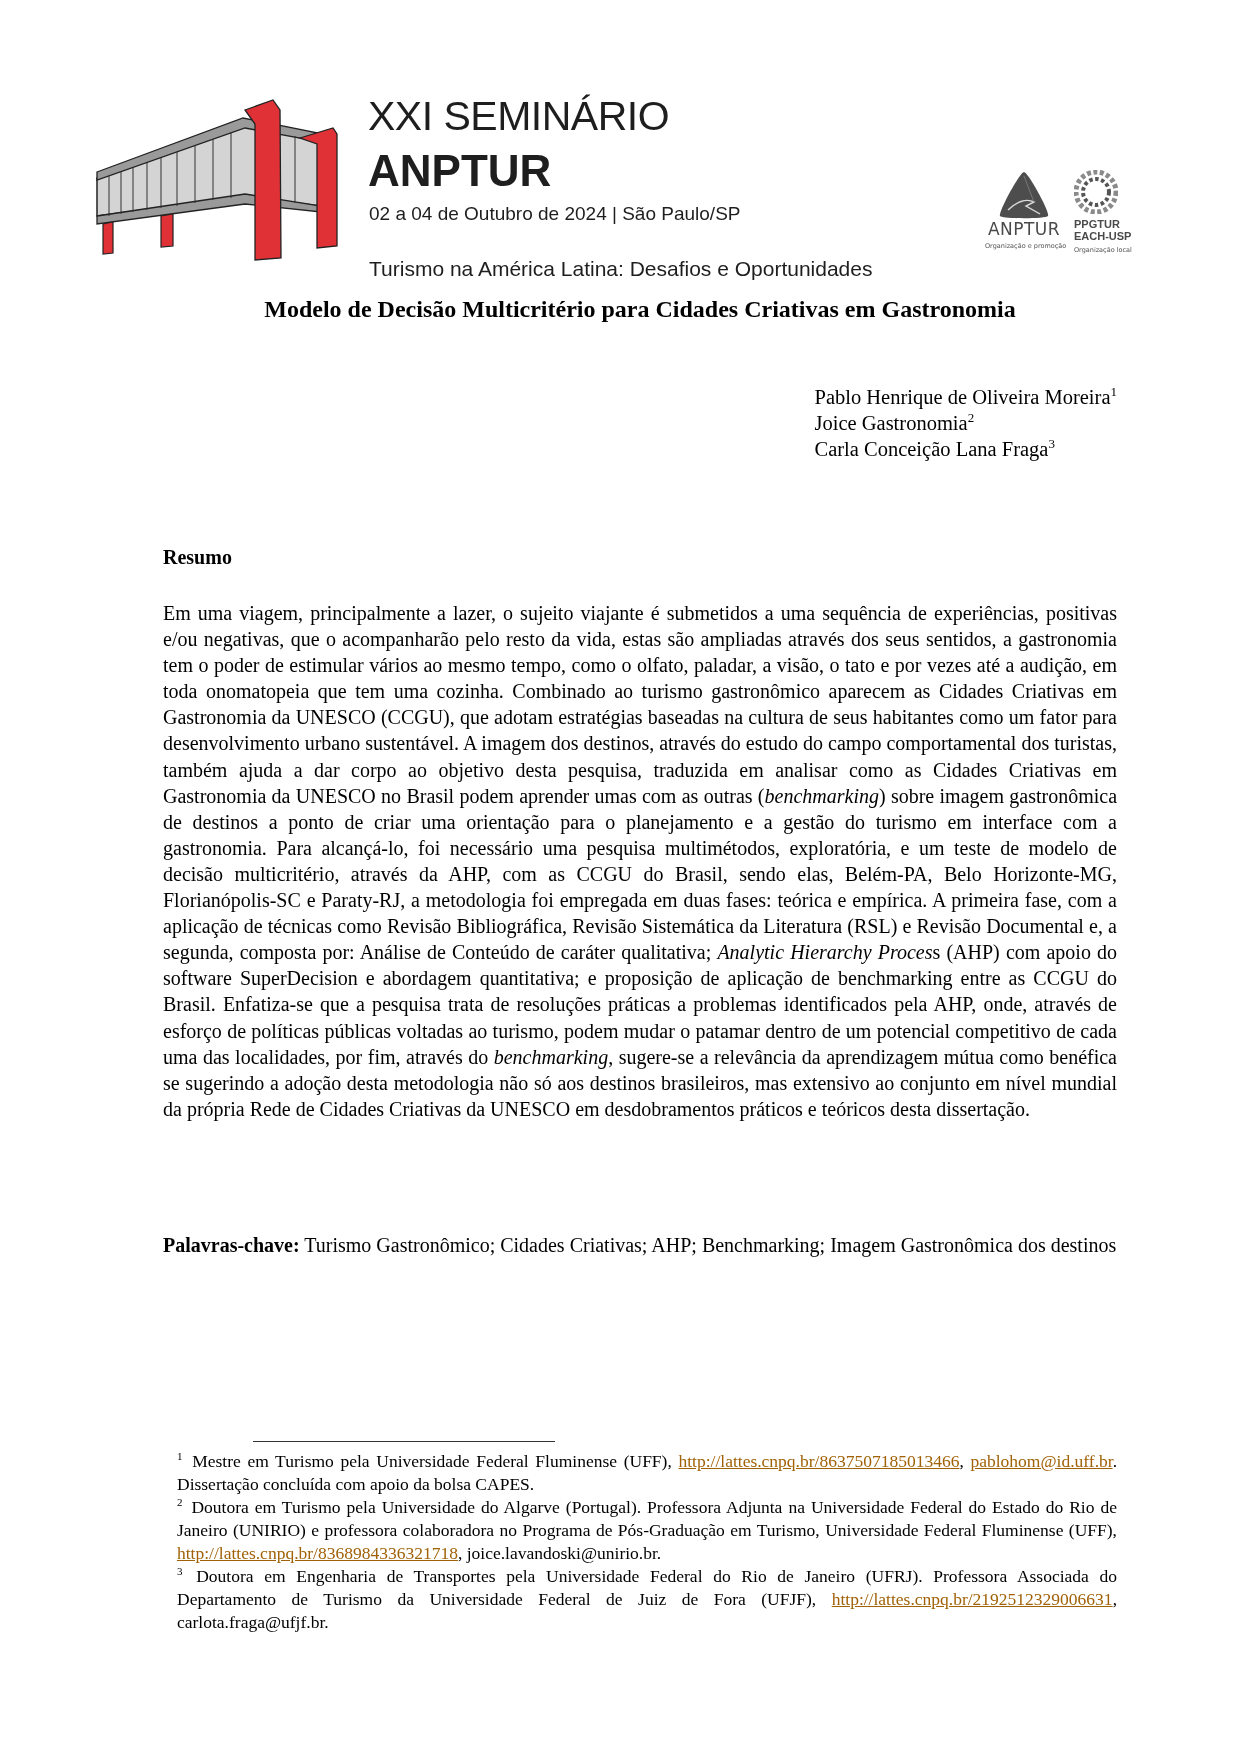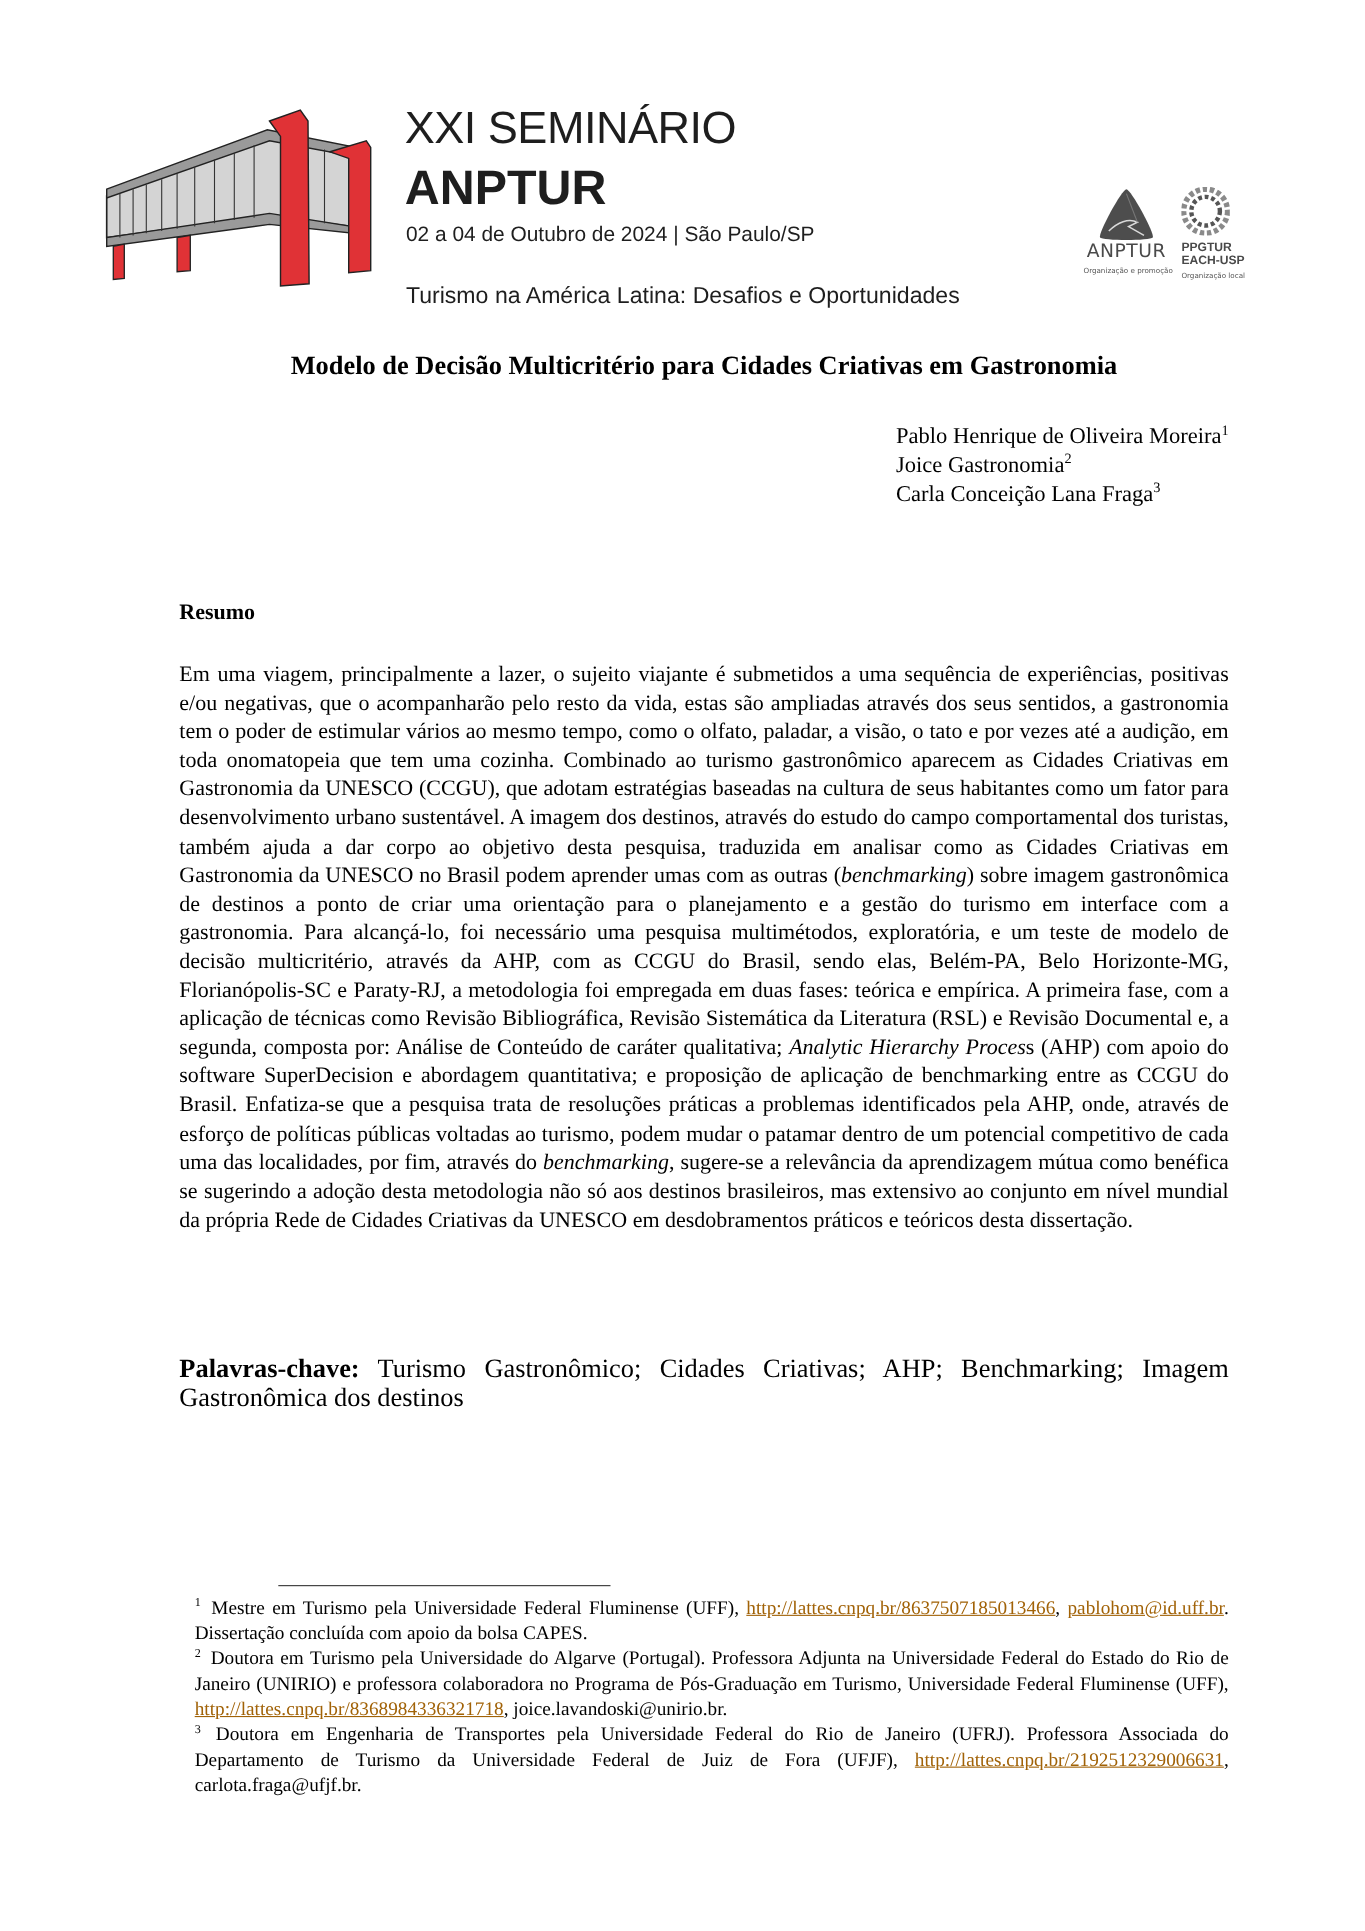--- a/index.html
+++ b/index.html
@@ -16,27 +16,27 @@
 
   #anptur-logo { left: 985px; top: 170px; width: 78px; text-align: center; }
   #anptur-logo svg { display:block; margin: 0 auto; }
   .logo-word { font-family: "DejaVu Sans", sans-serif; color: #4a4a4a; font-size: 17px; letter-spacing: 0.5px; line-height: 18px; white-space: nowrap;}
   .logo-caption { font-family: "DejaVu Sans", sans-serif; color: #555; font-size: 6.5px; line-height: 9px; white-space: nowrap; margin-top: 4px; }
   #ppgtur-logo { left: 1074px; top: 170px; width: 64px; text-align: left; }
   .logo-word-bold { font-family: "Liberation Sans", sans-serif; font-weight: bold; color: #4a4a4a; font-size: 11px; line-height: 12px; white-space: nowrap; }
 
   
   .serif { font-family: "Liberation Serif", serif; }
-  #paper-title { left: 163px; top: 318px; width: 954px; text-align: center; font-weight: bold; font-size: 24px; line-height: 31px; }
+  #paper-title { left: 163px; top: 294px; width: 954px; text-align: center; font-weight: bold; font-size: 24px; line-height: 31px; }
   #authors { right: 124px; top: 384px; text-align: left; font-weight: normal; font-size: 20.5px; line-height: 26px; }
   #authors sup { font-size: 13px; line-height: 0; vertical-align: 8px; }
   #resumo-heading { left: 163px; top: 544px; font-weight: bold; font-size: 20px; line-height: 26px; }
   #abstract { left: 163px; top: 600px; width: 954px; font-size: 20px; line-height: 26.1px; text-align: justify; }
   #abstract i { font-style: italic; }
-  #keywords { left: 163px; top: 1232px; width: 954px; font-size: 24px; line-height: 26px; text-align: justify; }
+  #keywords { left: 163px; top: 1232px; width: 954px; font-size: 20px; line-height: 26px; text-align: justify; }
   #keywords b { font-weight: bold; }
 
   #footnote-sep { left: 253px; top: 1441px; width: 302px; height: 0; border-top: 1.5px solid #333; }
   #footnotes { left: 177px; top: 1450px; width: 940px; font-size: 17.5px; line-height: 23px; text-align: justify; }
   .fn { margin: 0; }
   .fn sup { font-size: 11px; line-height: 0; vertical-align: 7px; margin-right: 3px; }
   .link { color: #a16207; text-decoration: underline; }
 </style>
 </head>
 <body>

